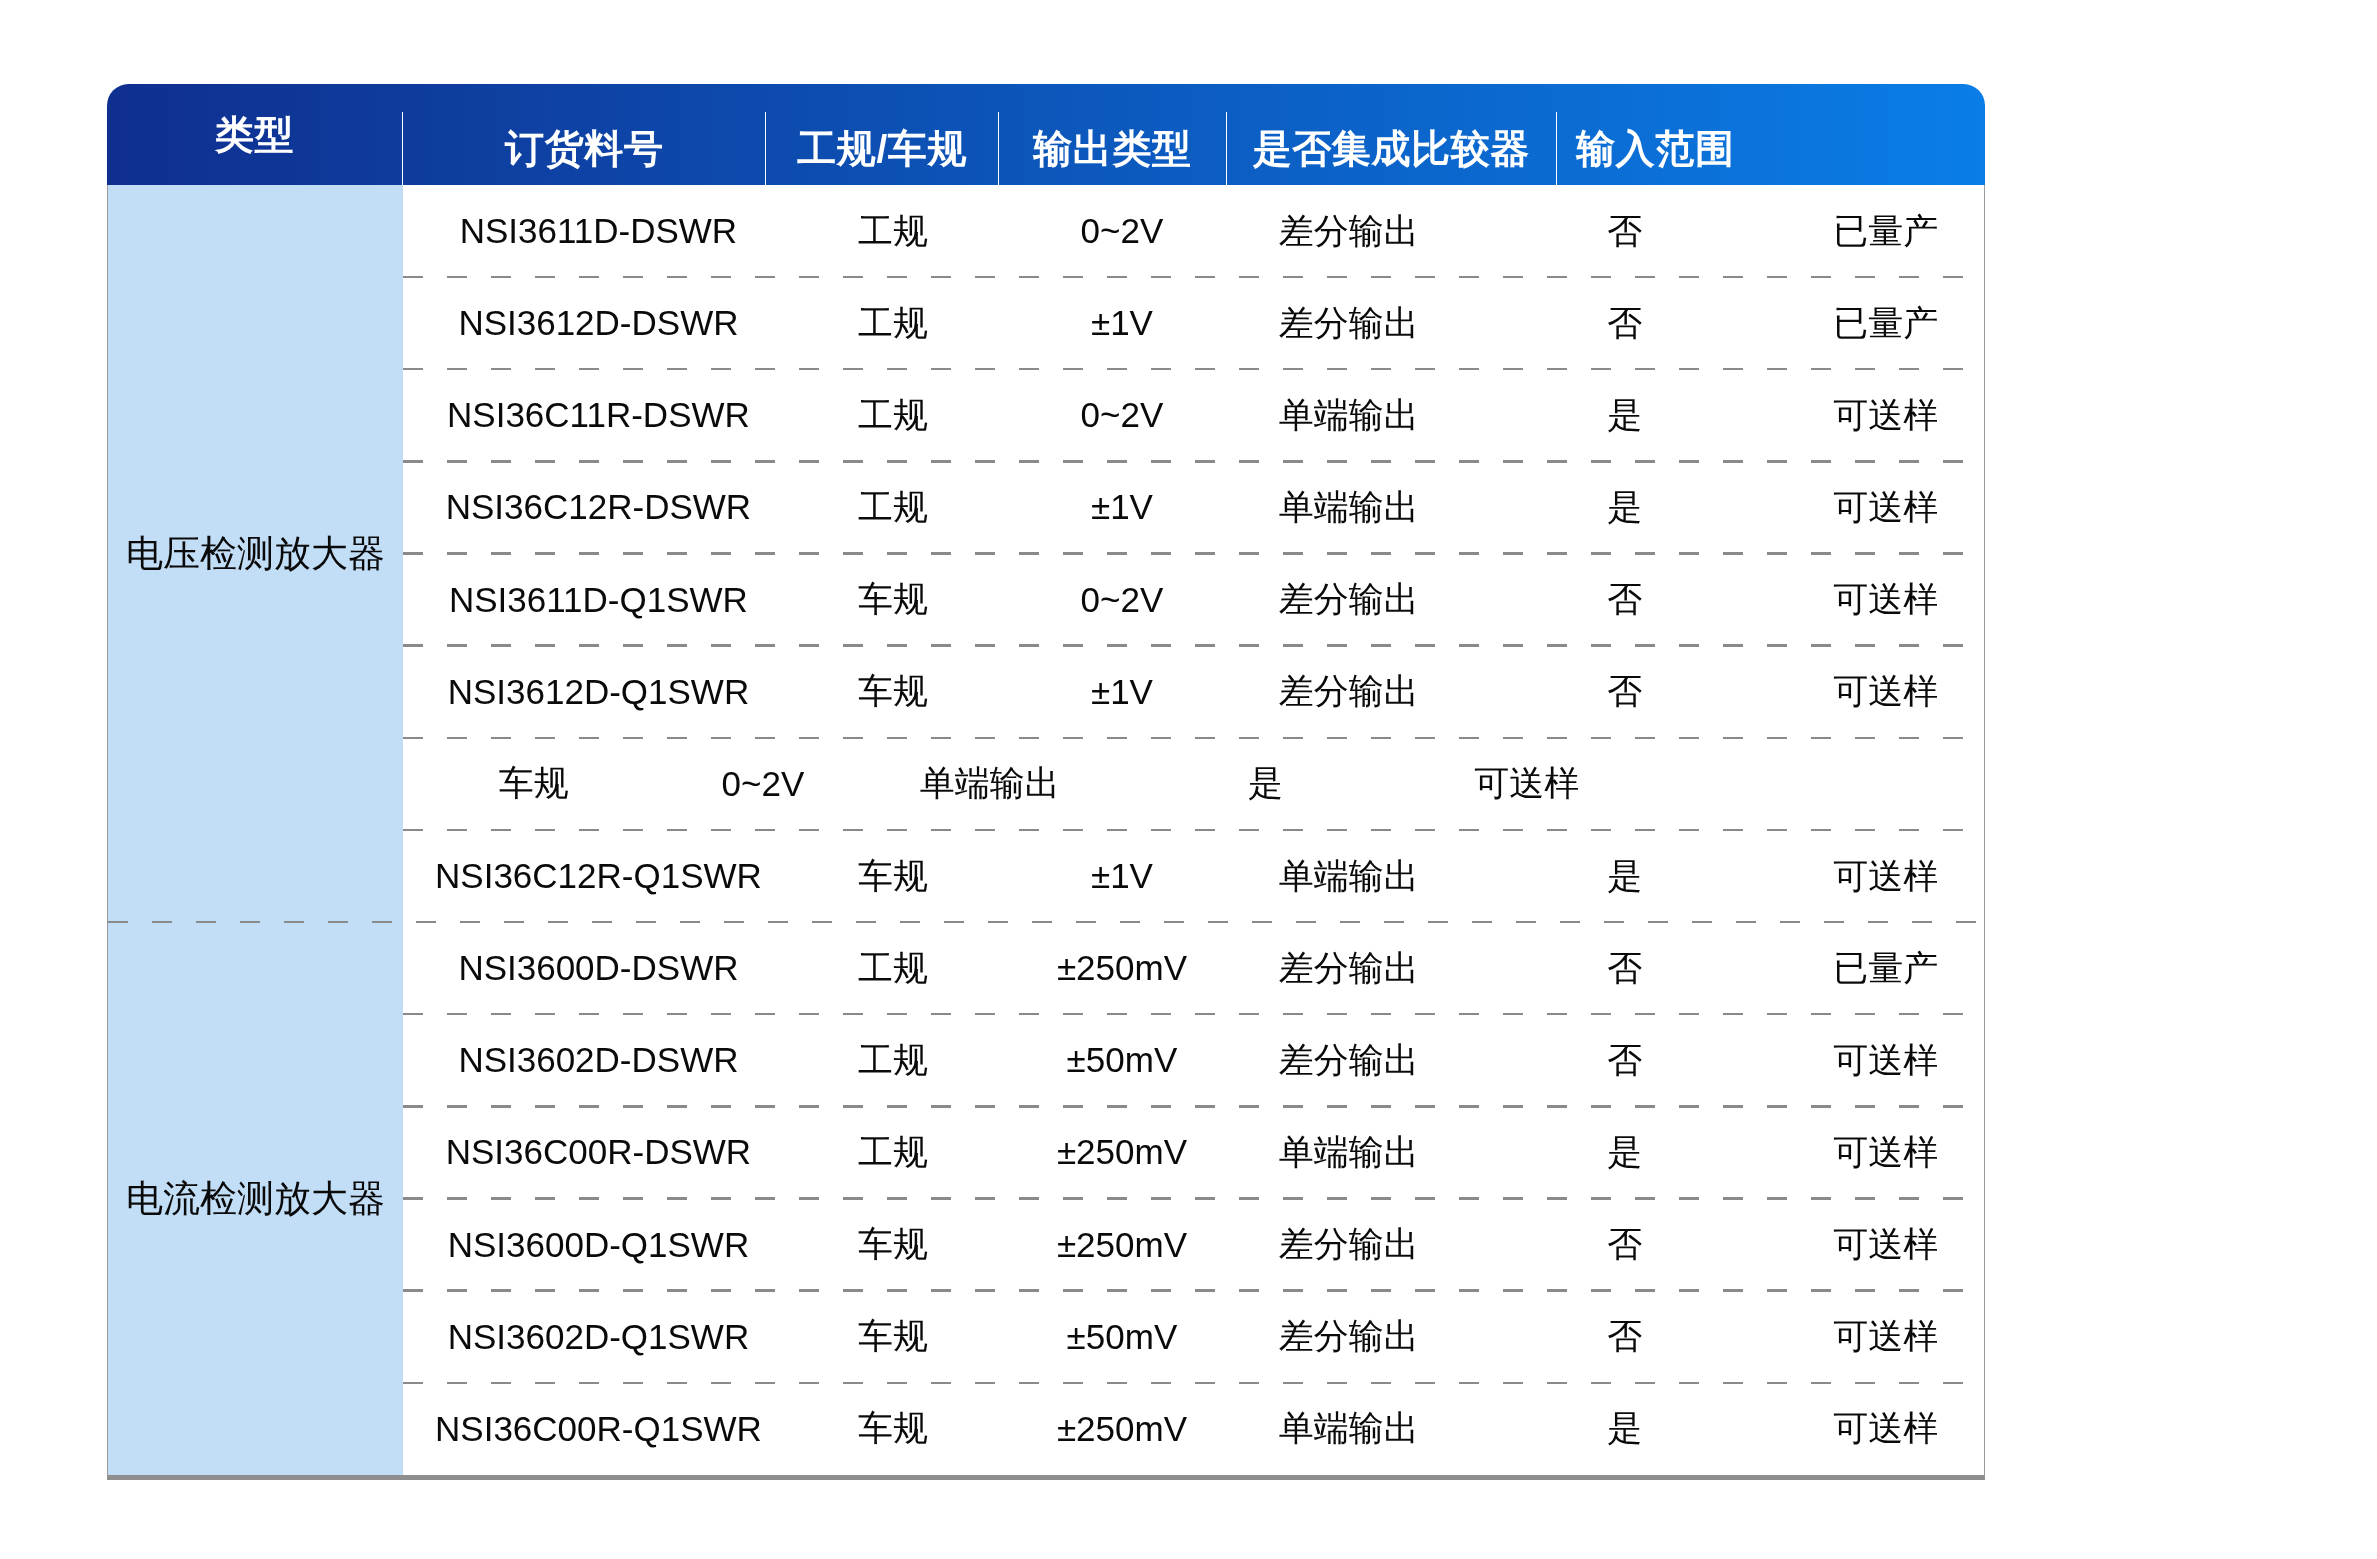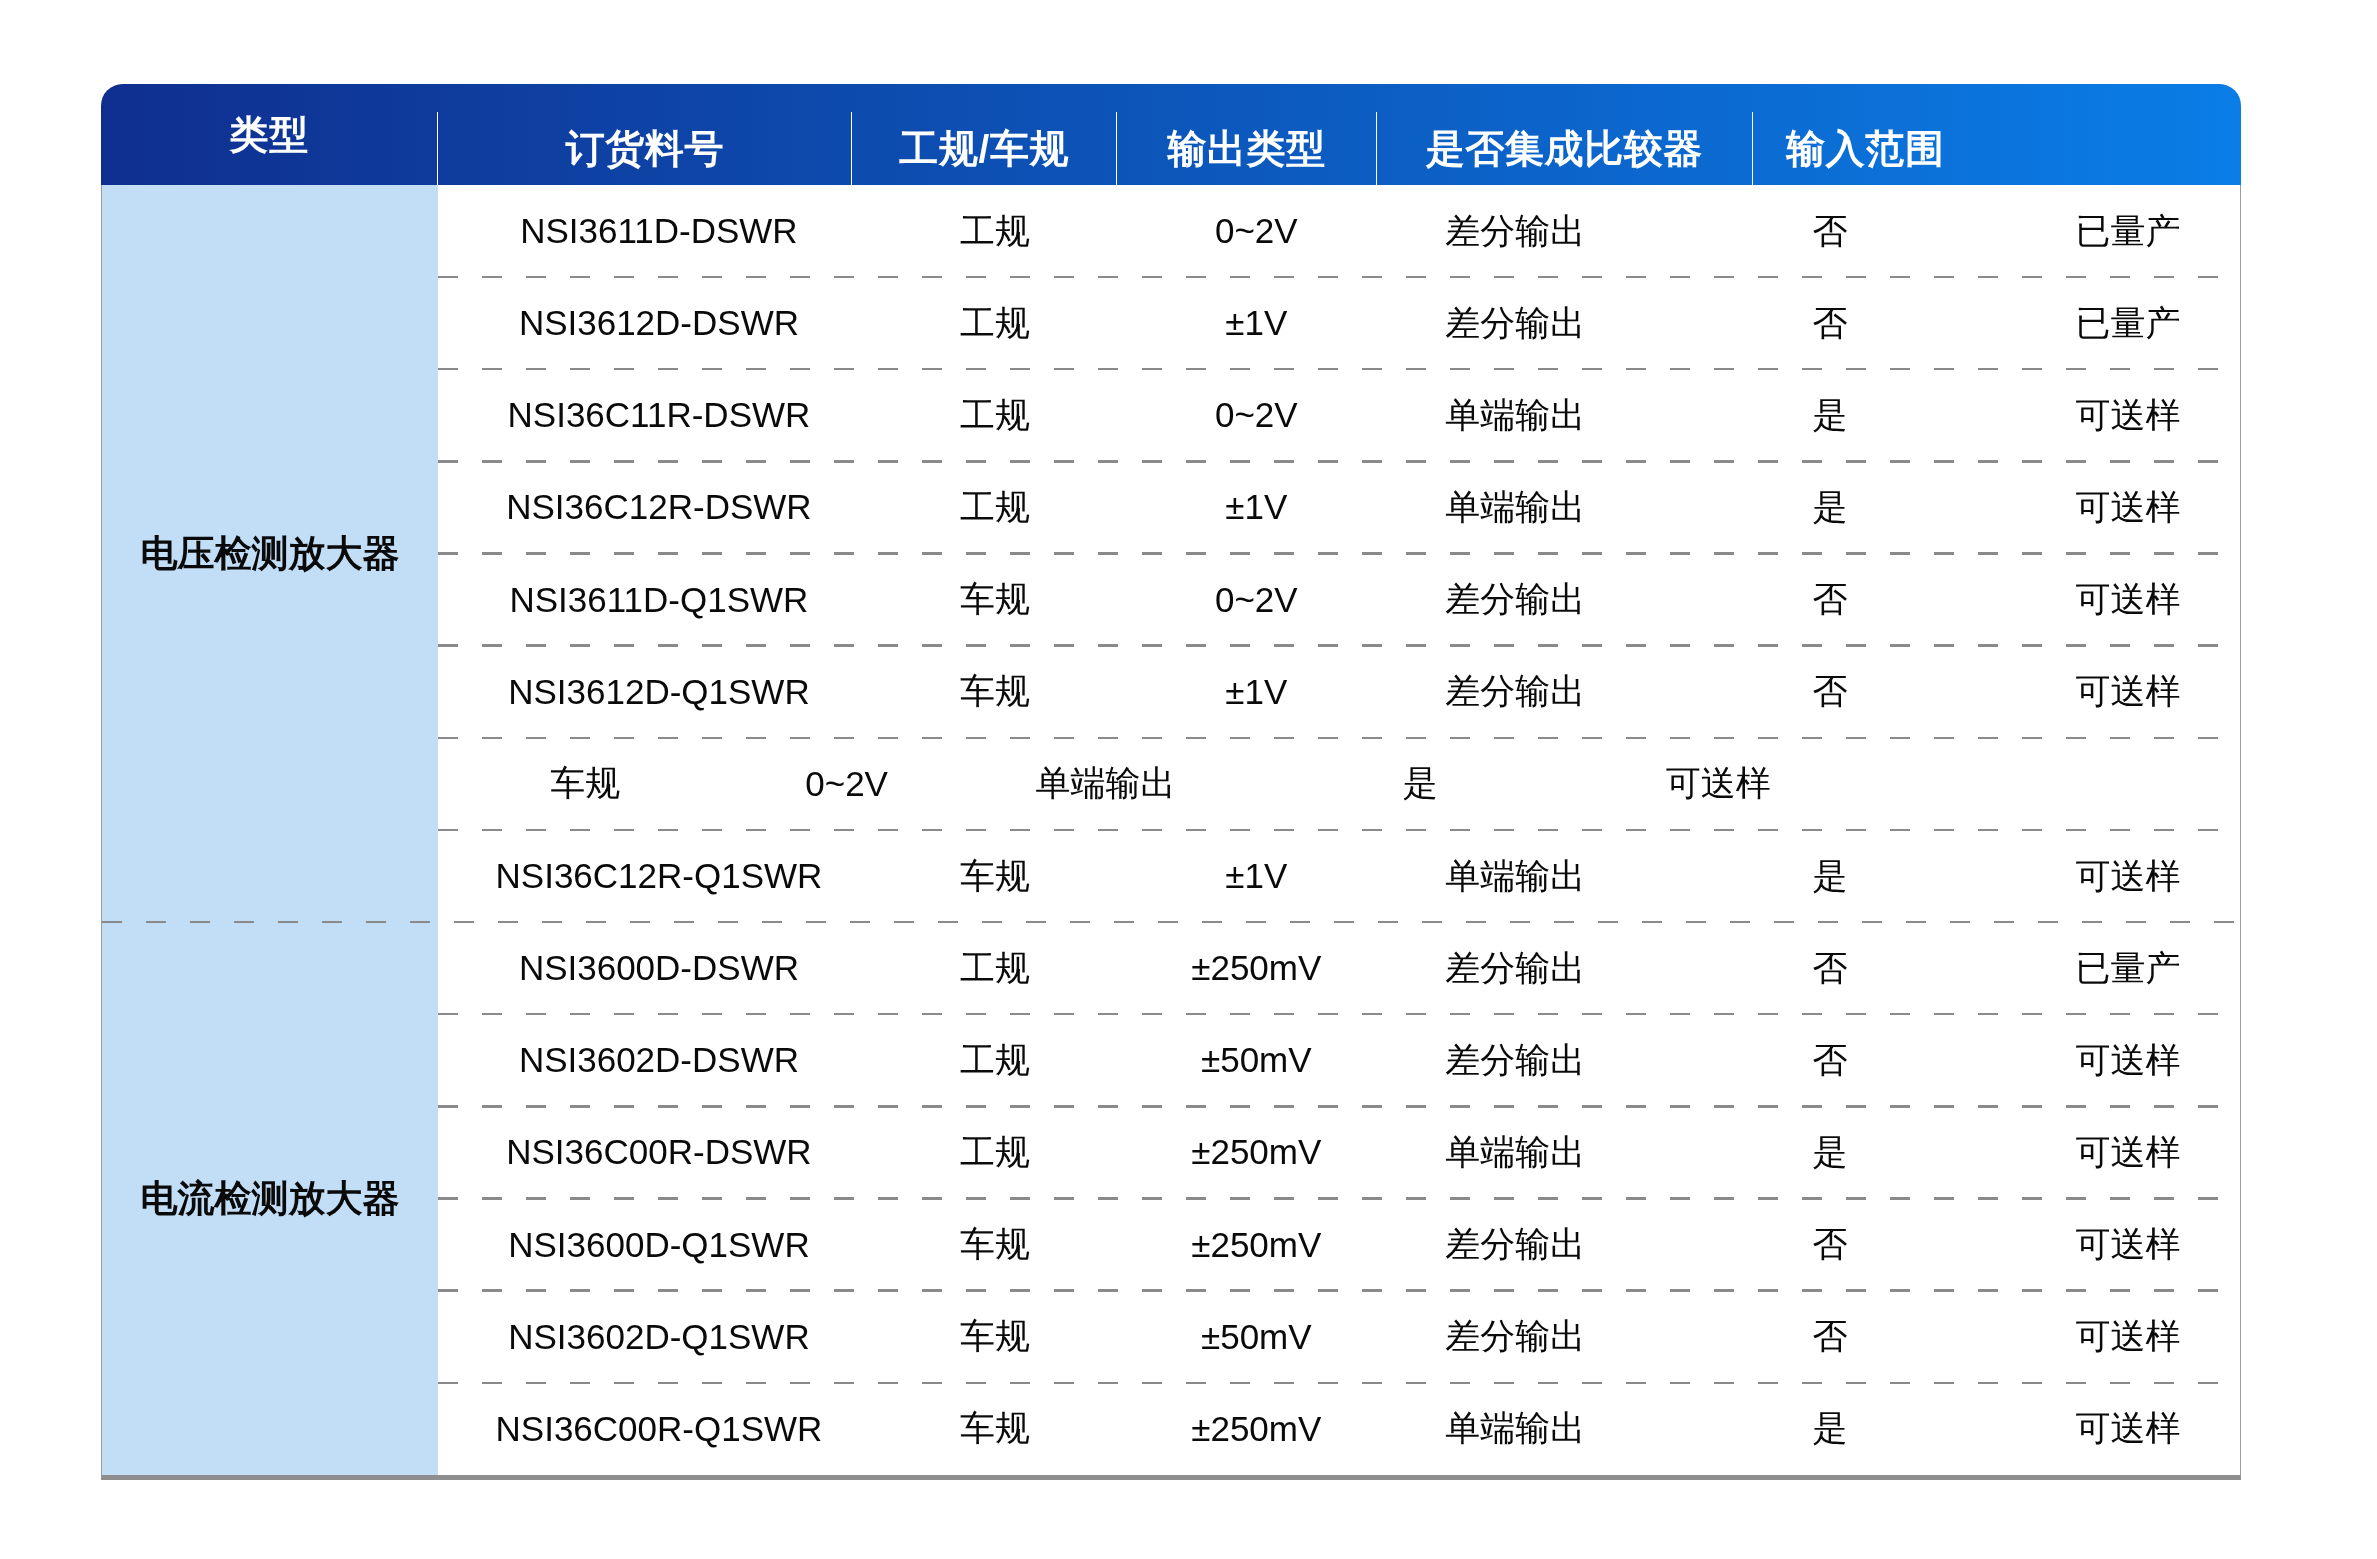--- a/index.html
+++ b/index.html
@@ -7,21 +7,21 @@
     --hdr-r:#0a7de6;
     --cat-bg:#c2ddf6;
     --divider:#8a8a8a;
     --side-border:#9c9c9c;
     --bottom-border:#8e8e8e;
     --text:#0a0a0a;
   }
   *{box-sizing:border-box;margin:0;padding:0;}
   html,body{width:2377px;height:1560px;background:#ffffff;
     font-family:"Liberation Sans","DejaVu Sans",sans-serif;}
-  .table{position:absolute;left:101px;top:84px;width:2140px;}
+  .table{position:absolute;left:107px;top:84px;width:1878px;}
 
   
   .header{display:flex;height:101px;
     background:linear-gradient(90deg,var(--hdr-l) 0%,var(--hdr-r) 100%);
     border-radius:21.5px 21.5px 0 0;overflow:hidden;}
   .hcell{display:flex;align-items:center;justify-content:center;
     color:#ffffff;font-size:39px;font-weight:bold;letter-spacing:0.6px;}
   .hcell + .hcell{border-left:1.9px solid #ffffff;margin-top:28px;}
   .h0{width:15.72%}.h1{width:19.34%}.h2{width:12.38%}.h3{width:12.29%}
   .h4{width:12.14%}.h5{width:17.56%}.h6{width:10.57%}
@@ -30,21 +30,21 @@
   .tbody{display:flex;flex-direction:column;height:1295px;
     border-left:1.9px solid var(--side-border);
     border-right:1.9px solid var(--side-border);
     border-bottom:5.7px solid var(--bottom-border);}
   .group{display:flex;position:relative;min-height:0;}
   .group + .group::before{content:"";position:absolute;left:0;right:0;top:-1.3px;height:2.5px;
     background:repeating-linear-gradient(90deg,var(--divider) 0 20px,transparent 20px 44px);
     z-index:2;}
   .cat-cell{width:15.72%;background:var(--cat-bg);
     display:flex;align-items:center;justify-content:center;
-    font-size:37px;font-weight:700;color:var(--text);}
+    font-size:37px;font-weight:400;color:var(--text);}
   .rows{flex:1;display:flex;flex-direction:column;min-width:0;}
   .row{flex:1;display:flex;position:relative;align-items:stretch;padding-left:16px;}
   .row + .row::before{content:"";position:absolute;left:0;right:0;top:-1.3px;height:2.5px;
     background:repeating-linear-gradient(90deg,var(--divider) 0 20px,transparent 20px 44px);}
   .cell{display:flex;align-items:center;justify-content:center;
     font-size:35px;font-weight:500;color:var(--text);}
   .c0{width:22.94%}.c1{width:14.69%}.c2{width:14.58%}
   .c3{width:14.41%}.c4{width:20.84%}.c5{width:12.54%}
 </style>
 </head>

